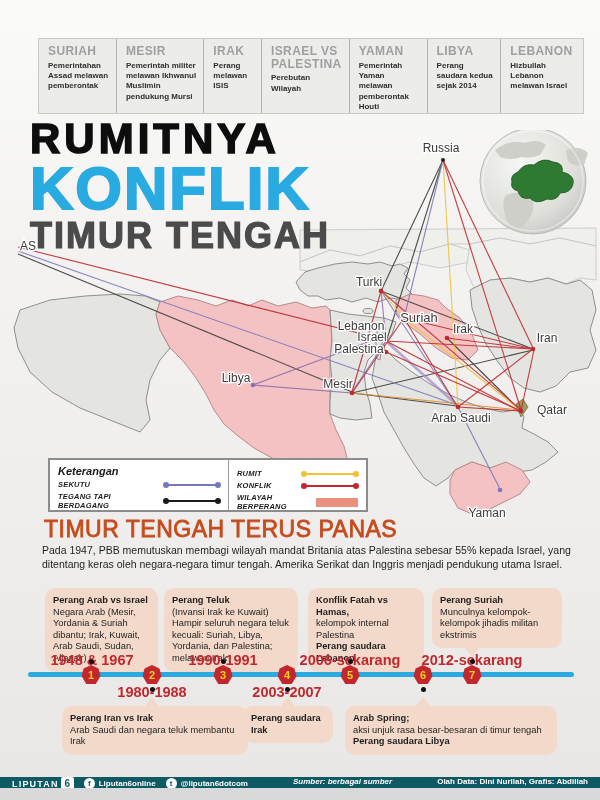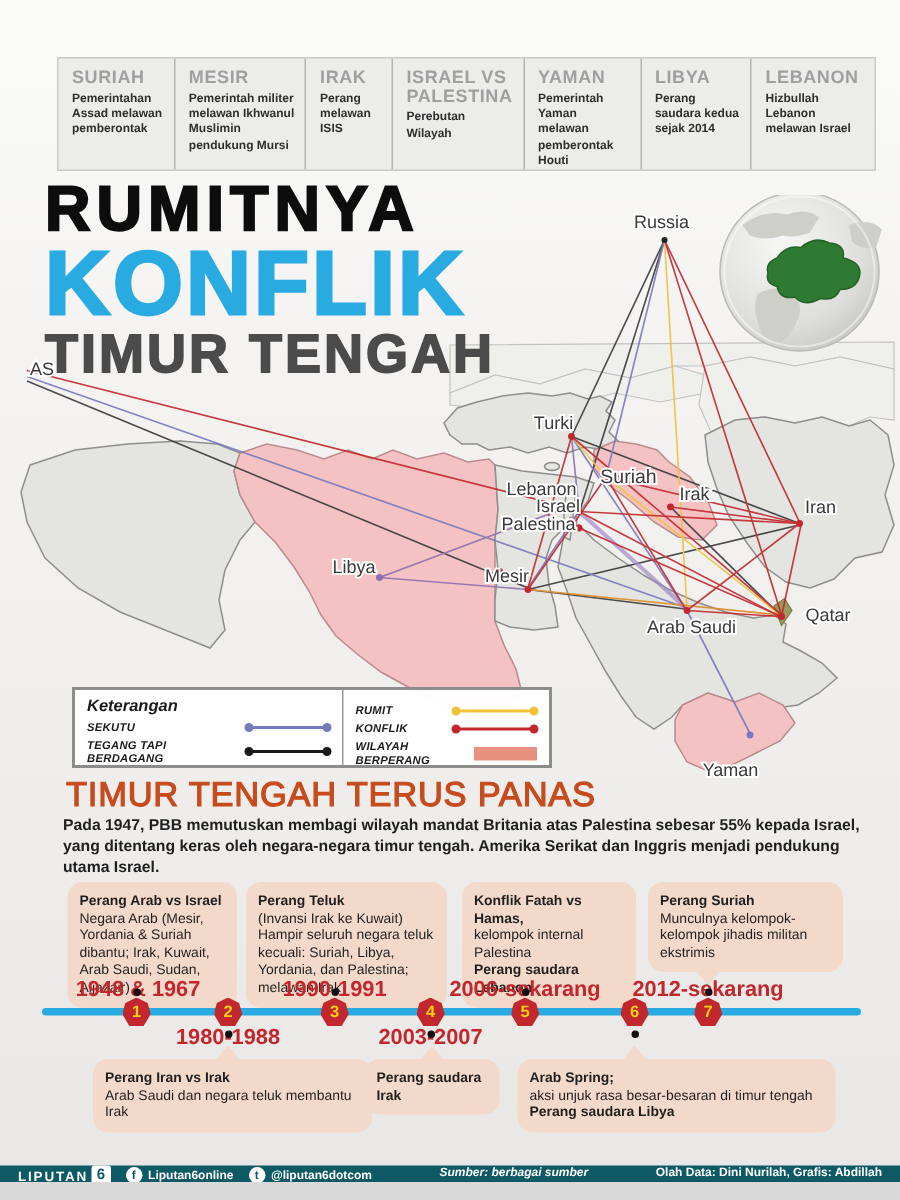--- a/index.html
+++ b/index.html
@@ -45,21 +45,21 @@
   .lg-row { display:flex; justify-content:space-between; align-items:center; margin:3px 0; }
   .lg-lab { font-size:7.5px; font-weight:bold; font-style:italic; color:#1a1a1a; letter-spacing:.2px; }
   .dumbbell { position:relative; width:56px; height:2px; }
   .dumbbell::before,.dumbbell::after { content:""; position:absolute; top:-2px; width:6px; height:6px; border-radius:50%; background:inherit; }
   .dumbbell::before { left:-1px; } .dumbbell::after { right:-1px; }
   .db-blue { background:#7878be; } .db-black { background:#1a1a1a; }
   .db-yel { background:#efc23a; } .db-red { background:#c1272d; }
   .swatch { width:46px; height:9px; background:#e8917e; }
   
   .sec-head { position:absolute; left:44px; top:516px; z-index:3; font-size:23px; font-weight:normal; color:#c64b1d; letter-spacing:.5px;text-align:right; -webkit-text-stroke:.8px #c64b1d; }
-  .sec-body { position:absolute; left:42px; top:544px; width:548px; z-index:3; font-size:10.5px; font-weight:bold; color:#1f1f1f; line-height:1.32; }
+  .sec-body { position:absolute; left:42px; top:544px; width:548px; z-index:3; font-size:10.5px; font-weight:normal; color:#1f1f1f; line-height:1.32; }
   
   .ev-box { position:absolute; background:#f3d9ca; border-radius:10px; padding:7px 8px; font-size:9.3px; line-height:1.25; color:#1f1f1f; text-align:left; z-index:3; }
   .ev-box b { display:block; }
   .ev-box b:empty { display:none; }
   .tail-dn::after,.tail-up::after { content:""; position:absolute; border-left:8px solid transparent; border-right:8px solid transparent; }
   .tail-dn::after { bottom:-9px; border-top:10px solid #f3d9ca; }
   .tail-up::after { top:-9px; border-bottom:10px solid #f3d9ca; }
   .tl-bar { position:absolute; left:28px; top:672px; width:546px; height:5px; background:#29abe2; border-radius:3px; z-index:3; }
   .tl-date { position:absolute; width:120px; text-align:center; font-size:14.5px; font-weight:bold; color:#c1272d; z-index:4; }
   .tl-marker { position:absolute; top:665px; width:19px; height:19px; background:#c1272d; color:#f7d117; font-size:11px; font-weight:bold; display:flex; align-items:center; justify-content:center; z-index:5;

